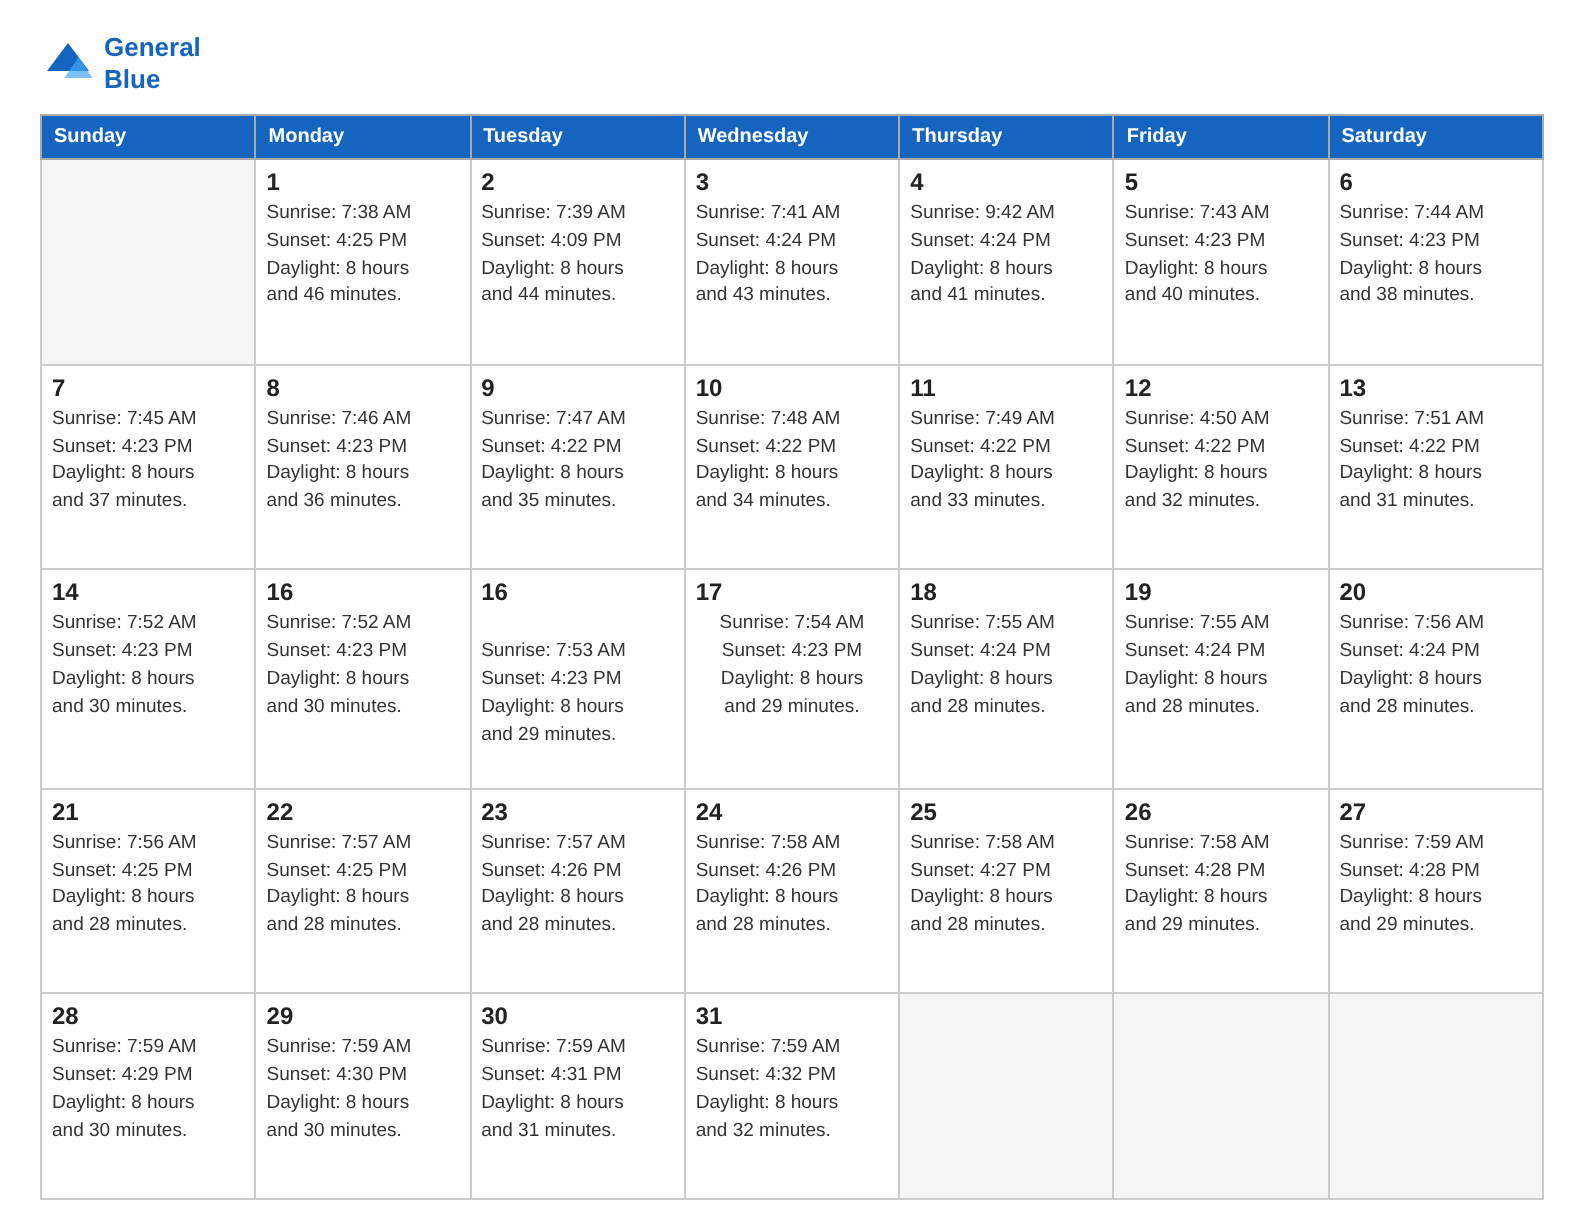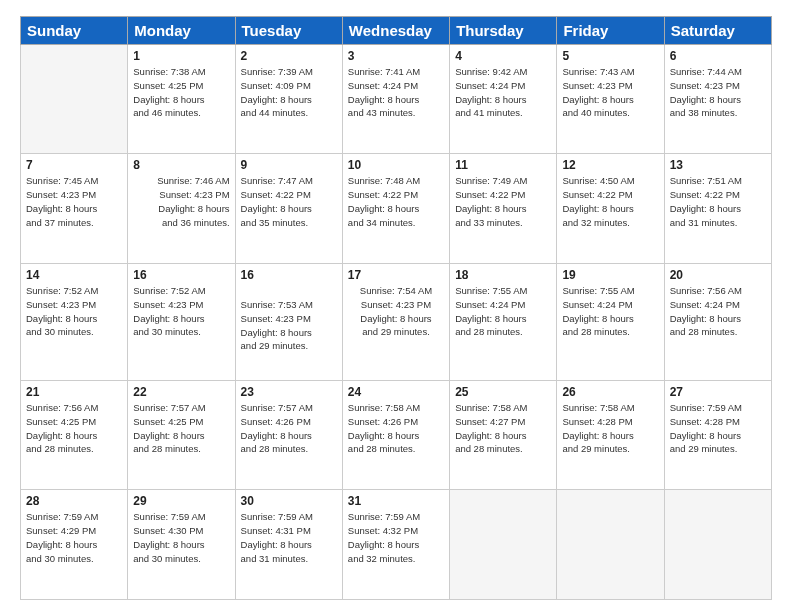--- a/index.html
+++ b/index.html
@@ -53,21 +53,21 @@
       color: #555;
     }
     .calendar {
       width: 100%;
       border-collapse: collapse;
       flex: 1;
     }
     .calendar th {
       background: #1565c0;
       color: #fff;
-      font-size: 15px;
+      font-size: 10px;
       font-weight: bold;
       text-align: left;
       padding: 5px 6px;
       border: 1px solid #aaa;
     }
     .calendar td {
       border: 1px solid #ccc;
       vertical-align: top;
       padding: 4px 5px;
       width: 106px;
@@ -87,20 +87,36 @@
     .day-info {
       font-size: 9.5px;
       color: #333;
       line-height: 1.45;
     }
   </style>
 </head>
 <body>
 
 <div class="page">
+  <div class="header">
+    <div class="logo">
+      <svg class="logo-icon" viewBox="0 0 32 32">
+        <polygon points="16,4 28,20 4,20" fill="#1565c0"></polygon>
+        <polygon points="22,12 30,24 14,24" fill="#42a5f5" opacity="0.7"></polygon>
+      </svg>
+      <div class="logo-text">
+        <div><span class="blue">General</span></div>
+        <div style="color:#1565c0;">Blue</div>
+      </div>
+    </div>
+    <div class="title-block">
+      <div class="month-title"></div>
+      <div class="subtitle"></div>
+    </div>
+  </div>
 
   <table class="calendar">
     <thead>
       <tr>
       <th>Sunday</th>
           <th>Monday</th>
           <th>Tuesday</th>
           <th>Wednesday</th>
           <th>Thursday</th>
           <th>Friday</th>
@@ -156,21 +172,21 @@
         <tr>
           <td>
             <span class="day-num">7</span>
             <div class="day-info" style="white-space: pre-line;">Sunrise: 7:45 AM
 Sunset: 4:23 PM
 Daylight: 8 hours
 and 37 minutes.</div>
           </td>
           <td>
             <span class="day-num">8</span>
-            <div class="day-info" style="white-space: pre-line; text-align: right;">Sunrise: 7:46 AM
+            <div class="day-info" style="white-space: pre-line;">Sunrise: 7:46 AM
 Sunset: 4:23 PM
 Daylight: 8 hours
 and 36 minutes.</div>
           </td>
           <td>
             <span class="day-num">9</span>
             <div class="day-info" style="white-space: pre-line;">Sunrise: 7:47 AM
 Sunset: 4:22 PM
 Daylight: 8 hours
 and 35 minutes.</div>

